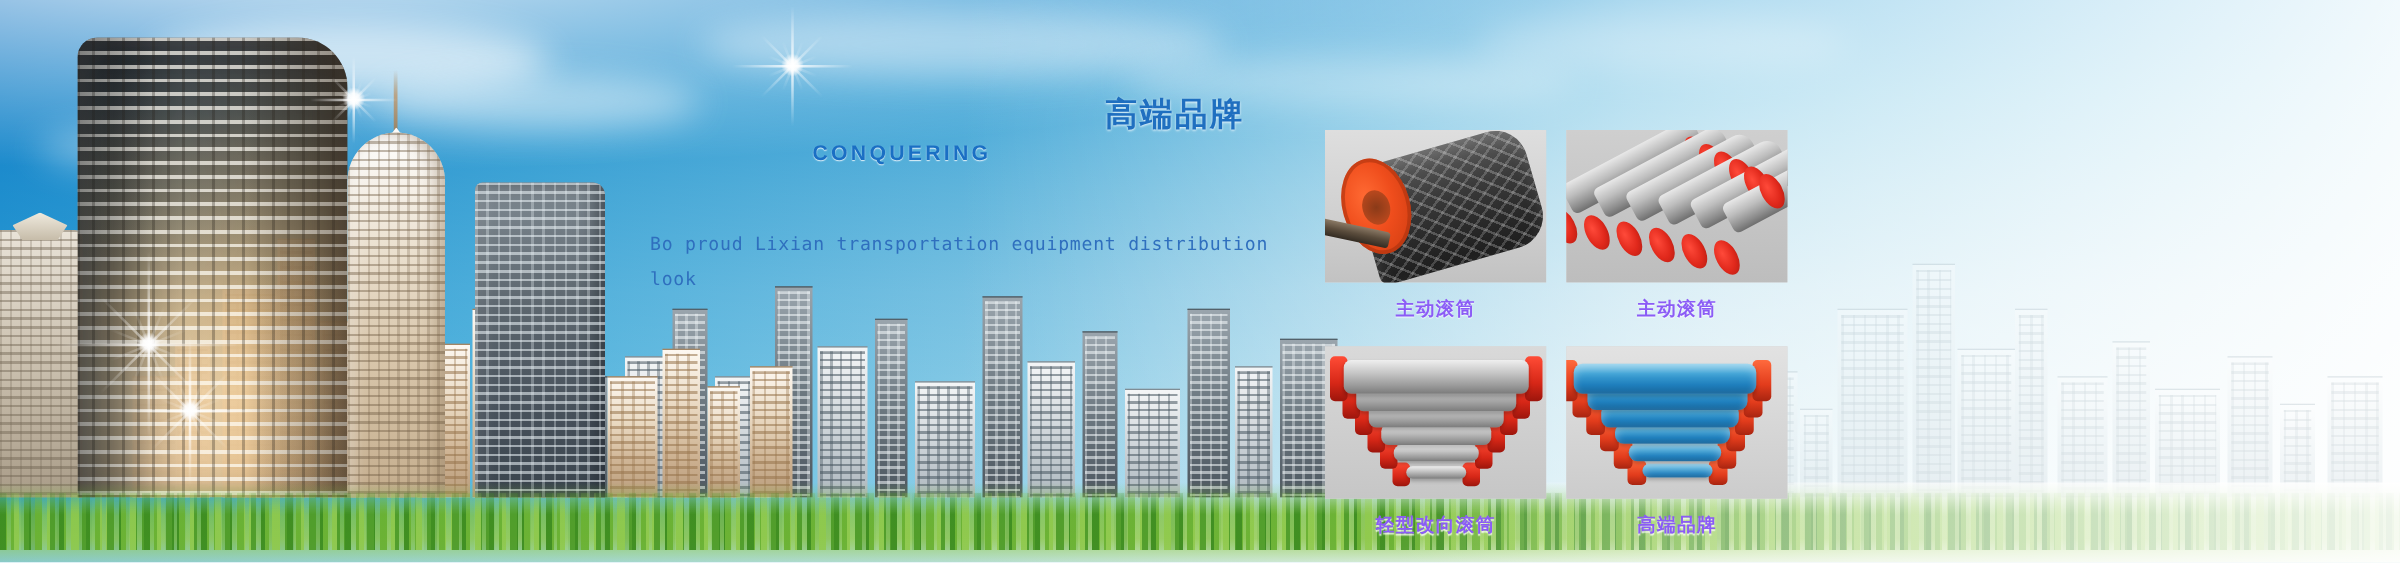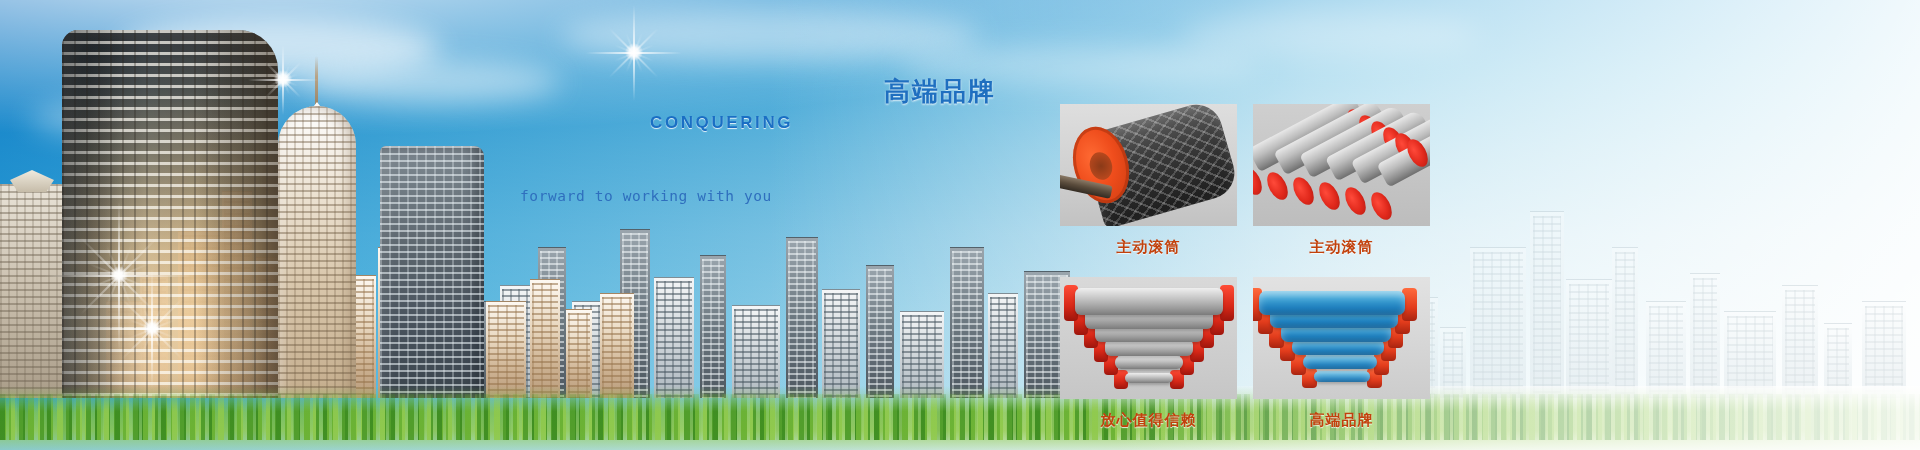--- a/index.html
+++ b/index.html
@@ -260,21 +260,21 @@
   .prow{display:flex;gap:16px;}
   .prow + .prow{margin-top:20px;}
   .pcell{width:177px;}
   .pthumb{
     width:177px;height:122px;
     background:#d6d6d6;
     position:relative;overflow:hidden;
   }
   .plabel{
     text-align:center;margin-top:12px;
-    font-size:15px;font-weight:700;color:#c2410c;
+    font-size:15px;font-weight:700;color:#8b5cf6;
     font-family:"DejaVu Sans","Liberation Sans",sans-serif;
     letter-spacing:1px;
     text-shadow:0 1px 1px rgba(255,255,255,.85);
   }
 
   
   .dd-bg{position:absolute;inset:0;background:linear-gradient(180deg,#dedede 0%, #cfcfcf 60%, #c2c2c2 100%);}
   .dd-body{
     position:absolute;left:30px;top:12px;width:140px;height:96px;
     background:linear-gradient(180deg,#5d5d5d 0%, #3b3b3b 38%, #2a2a2a 70%, #1d1d1d 100%);
@@ -479,21 +479,21 @@
 
   <div class="grass"></div>
   <div class="grass-tufts"></div>
   <div class="grass-fade"></div>
 
   <div class="brand-cn">高端品牌</div>
   <div class="conquering">CONQUERING</div>
 
 
   <div class="en-line">
-    <div>forward to working with you</div>
+    <div>Bo proud Lixian transportation equipment distribution look</div>
   </div>
 
 
   <div class="products">
     <div class="prow">
 
       <div class="pcell">
         <div class="pthumb">
           <div class="dd-bg"></div>
           <div class="dd-body"></div>
@@ -548,21 +548,21 @@
             <div class="lb-br" style="left: 23.5px; top: 42px; width: 14px; height: 29.2px;"></div>
             <div class="lb-br" style="left: 139.5px; top: 42px; width: 14px; height: 29.2px;"></div>
             <div class="lb-roll" style="left: 34.5px; top: 45px; width: 108px; height: 20.2px;"></div>
             <div class="lb-br" style="left: 13.5px; top: 25px; width: 14px; height: 32.6px;"></div>
             <div class="lb-br" style="left: 149.5px; top: 25px; width: 14px; height: 32.6px;"></div>
             <div class="lb-roll" style="left: 24.5px; top: 28px; width: 128px; height: 23.6px;"></div>
             <div class="lb-br" style="left: 3.5px; top: 8px; width: 14px; height: 36px;"></div>
             <div class="lb-br" style="left: 159.5px; top: 8px; width: 14px; height: 36px;"></div>
             <div class="lb-roll" style="left: 14.5px; top: 11px; width: 148px; height: 27px;"></div>
           </div>
-        <div class="plabel">放心值得信赖</div>
+        <div class="plabel">轻型改向滚筒</div>
       </div>
 
       <div class="pcell">
         <div class="pthumb" id="mgThumb">
           <div class="mg-bg"></div>
         <div class="mg-br" style="left: 48.5px; top: 91px; width: 15px; height: 20px;"></div>
             <div class="mg-br" style="left: 113.5px; top: 91px; width: 15px; height: 20px;"></div>
             <div class="mg-roll" style="left: 60.5px; top: 94px; width: 56px; height: 11px;"></div>
             <div class="mg-br" style="left: 37.5px; top: 75px; width: 15px; height: 22.6px;"></div>
             <div class="mg-br" style="left: 120.5px; top: 75px; width: 15px; height: 22.6px;"></div>

